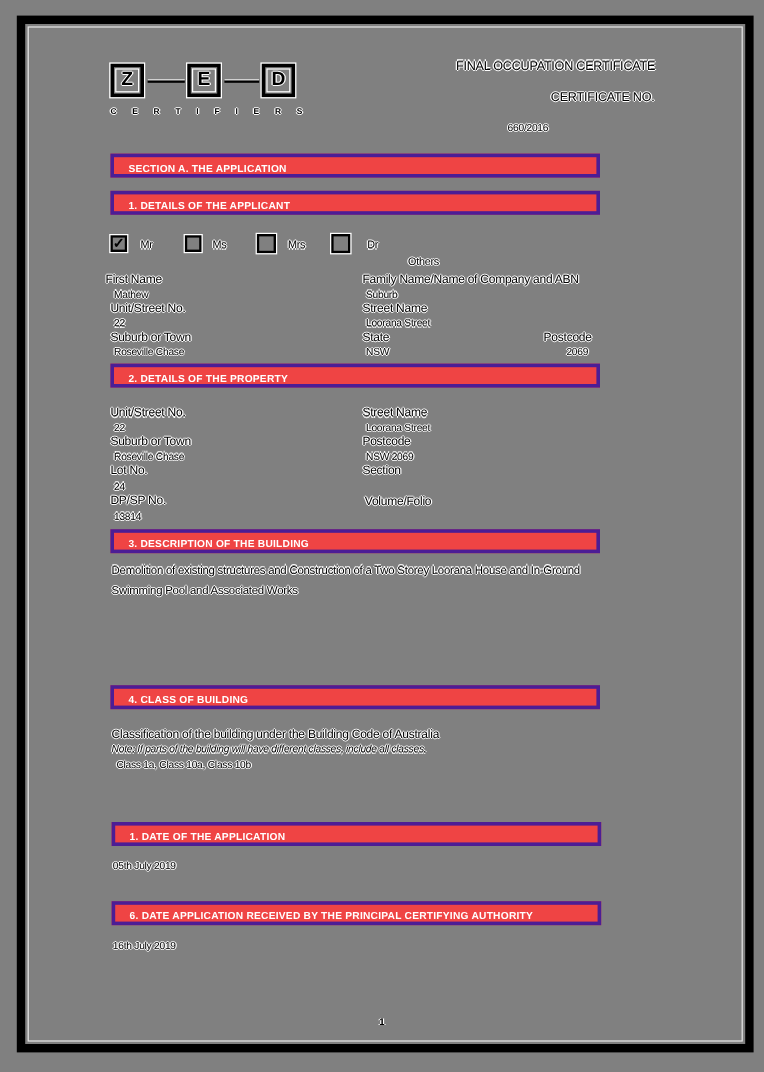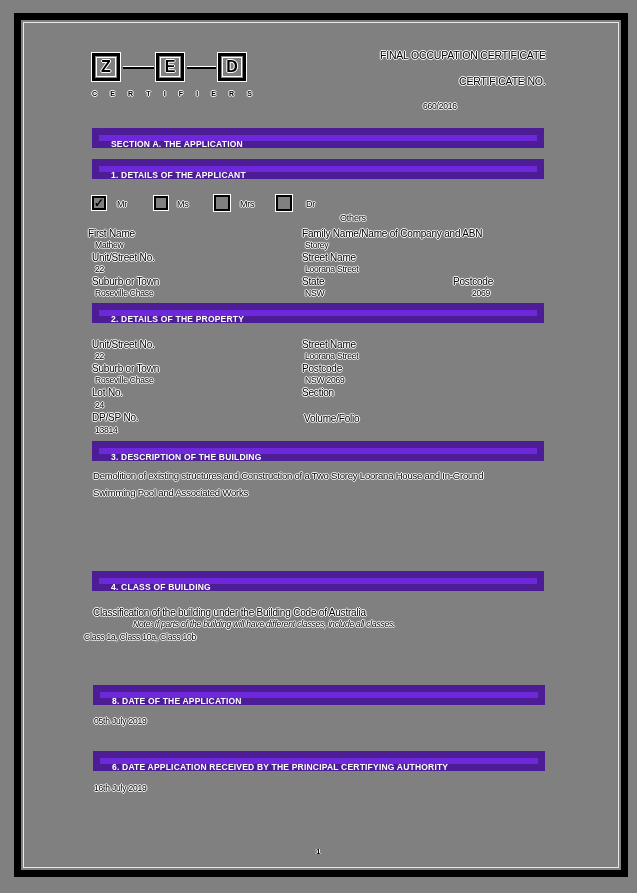--- a/index.html
+++ b/index.html
@@ -14,24 +14,24 @@
   .frame-inner {
     position:absolute; left:2px; top:2px; right:2px; bottom:2px;
     border:1px solid #e8e8e8;
   }
   .txt {
     position:absolute; white-space:nowrap; font-size:10px; color:#000;
     text-shadow: 1px 0 0 #fff, -1px 0 0 #fff, 0 1px 0 #fff, 0 -1px 0 #fff;
     letter-spacing:-0.2px;
   }
   .bold { font-weight:normal; }
-  .ital { font-style:italic;margin-left:40px; }
+  .ital { font-style:italic; }
   .bar {
-    position:absolute; left:92px; width:452px; height:20px; background:#6d28d9;
-    border:7px solid #4c1d95; box-sizing:border-box;
+    position:absolute; left:92px; width:408px; height:20px; background:#ef4444;
+    border:3px solid #4c1d95; box-sizing:border-box;
   }
   .bar span {
     position:absolute; left:12px; top:4px; color:#fff; font-size:8.5px; font-weight:bold;
     letter-spacing:0.2px; white-space:nowrap;
   }
   
   .logo-box {
     position:absolute; top:53px; width:28px; height:28px; border:3px solid #000;
     outline:1px solid #fff; box-sizing:border-box; display:flex; align-items:center; justify-content:center;
   }
@@ -105,21 +105,21 @@
 <div class="txt" style="left:177px;top:199px;font-size:9px">Ms</div>
 <div class="cb" style="left:214px;width:16px;height:16px;top:195px"></div>
 <div class="txt" style="left:240px;top:199px;font-size:9px">Mrs</div>
 <div class="cb" style="left:276px;width:16px;height:16px;top:195px"></div>
 <div class="txt" style="left:306px;top:199px;font-size:9px">Dr</div>
 <div class="txt" style="left:340px;top:213px;font-size:9px">Others</div>
 
 <div class="txt" style="left:88px;top:228px">First Name</div>
 <div class="txt bold" style="left:95px;top:240px;font-size:8.5px">Mathew</div>
 <div class="txt" style="left:302px;top:228px">Family Name/Name of Company and ABN</div>
-<div class="txt bold" style="left:305px;top:240px;font-size:8.5px">Storey</div>
+<div class="txt bold" style="left:305px;top:240px;font-size:8.5px">Suburb</div>
 <div class="txt" style="left:92px;top:252px">Unit/Street No.</div>
 <div class="txt bold" style="left:95px;top:264px;font-size:8.5px">22</div>
 <div class="txt" style="left:302px;top:252px">Street Name</div>
 <div class="txt bold" style="left:305px;top:264px;font-size:8.5px">Loorana Street</div>
 <div class="txt" style="left:92px;top:276px">Suburb or Town</div>
 <div class="txt bold" style="left:95px;top:288px;font-size:8.5px">Roseville Chase</div>
 <div class="txt" style="left:302px;top:276px">State</div>
 <div class="txt bold" style="left:305px;top:288px;font-size:8.5px">NSW</div>
 <div class="txt" style="left:453px;top:276px">Postcode</div>
 <div class="txt bold" style="left:472px;top:288px;font-size:8.5px">2069</div>
@@ -147,24 +147,24 @@
     <span>3. DESCRIPTION OF THE BUILDING</span>
   </div>
 <div class="txt" style="left:93px;top:470px;font-size:9.5px">Demolition of existing structures and Construction of a Two Storey Loorana House and In-Ground</div>
 <div class="txt" style="left:93px;top:487px;font-size:9.5px">Swimming Pool and Associated Works</div>
 
 <div class="bar" style="top:571px">
     <span>4. CLASS OF BUILDING</span>
   </div>
 <div class="txt" style="left:93px;top:607px">Classification of the building under the Building Code of Australia</div>
 <div class="txt ital" style="left:93px;top:619px;font-size:8.5px">Note: If parts of the building will have different classes, include all classes.</div>
-<div class="txt bold" style="left:84px;top:632px;font-size:8.5px">Class 1a, Class 10a, Class 10b</div>
+<div class="txt bold" style="left:97px;top:632px;font-size:8.5px">Class 1a, Class 10a, Class 10b</div>
 
 <div class="bar" style="top:685px;left:93px">
-    <span>8. DATE OF THE APPLICATION</span>
+    <span>1. DATE OF THE APPLICATION</span>
   </div>
 <div class="txt bold" style="left:94px;top:716px;font-size:8.5px">05th July 2019</div>
 
 <div class="bar" style="top:751px;left:93px">
     <span>6. DATE APPLICATION RECEIVED BY THE PRINCIPAL CERTIFYING AUTHORITY</span>
   </div>
 <div class="txt bold" style="left:94px;top:783px;font-size:8.5px">16th July 2019</div>
 
 <div class="page-num">1</div>
 

